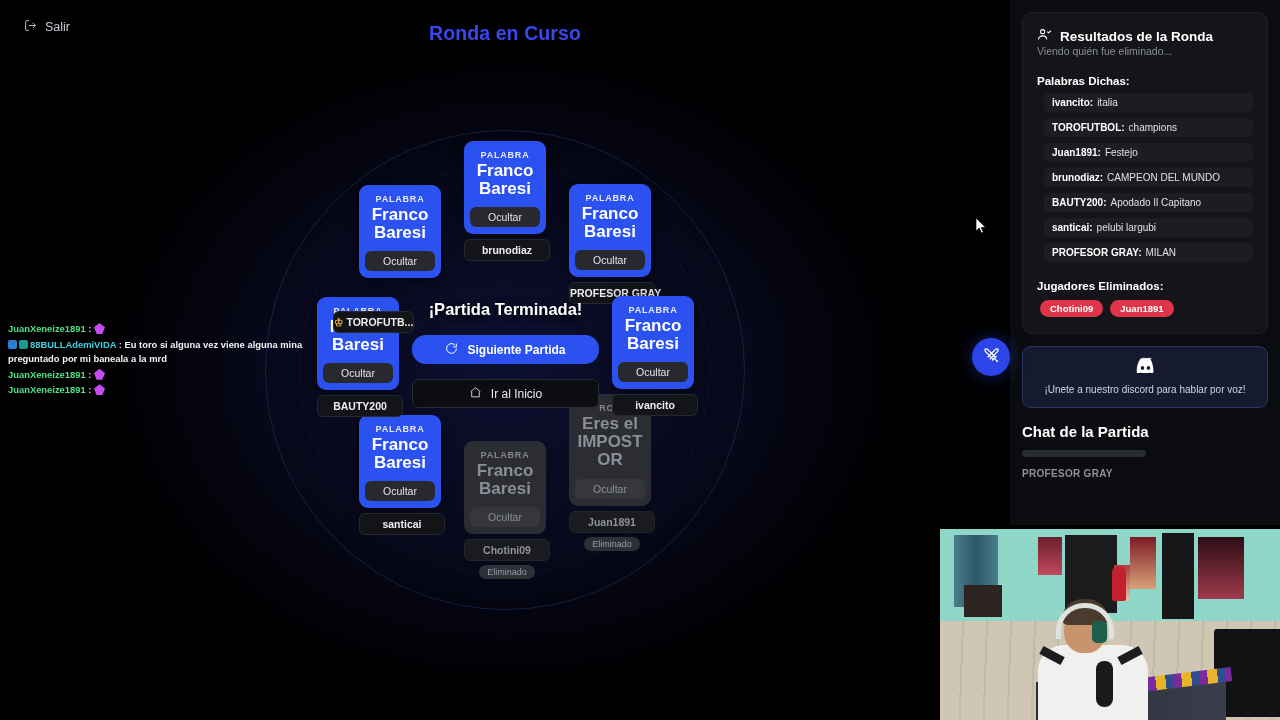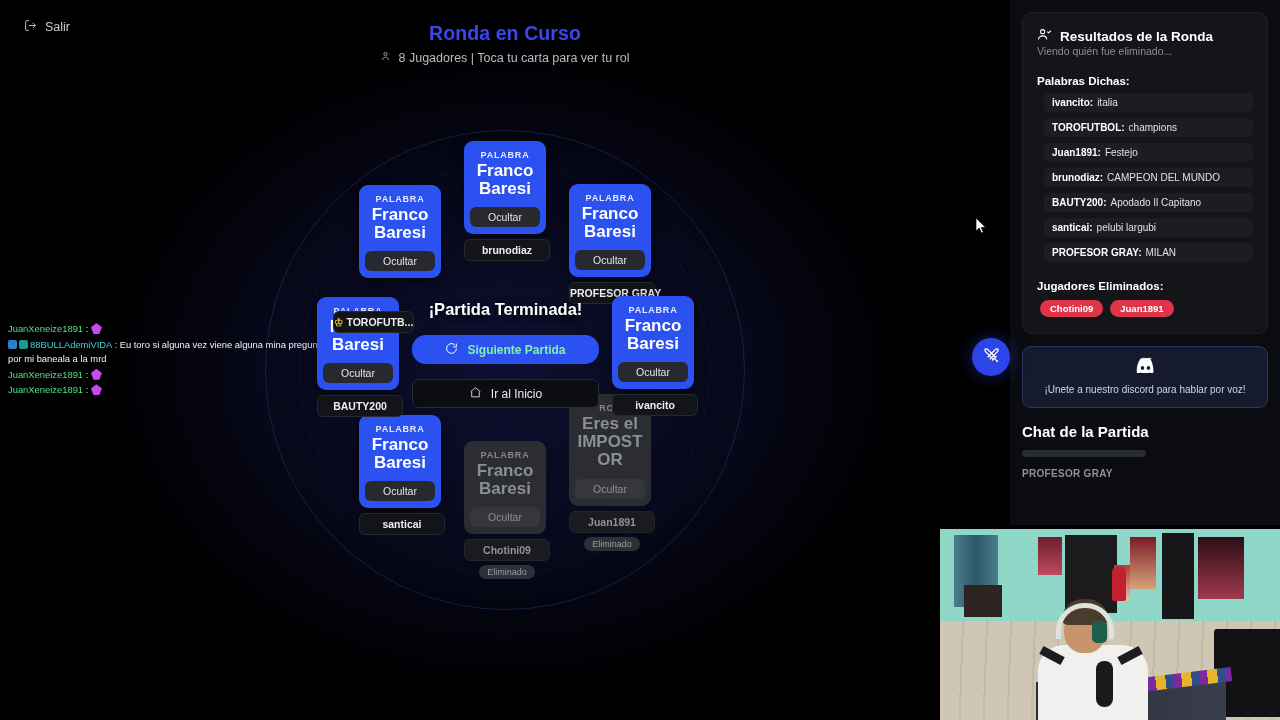--- a/index.html
+++ b/index.html
@@ -99,35 +99,35 @@
     position:absolute; left:412px; top:300px; width:187px;
     text-align:center; z-index:30;
   }
   #gameover-title {
     font-size:16.5px; font-weight:bold; color:#fff; margin-bottom:16px;
     text-shadow:0 2px 6px #000;
   }
   #next-round-btn {
     display:flex; align-items:center; justify-content:center; gap:9px;
     width:187px; height:29px; background:#2b52f0; border-radius:14px;
-    font-size:12px; font-weight:bold; color:#86efac; cursor:pointer;
+    font-size:12px; font-weight:bold; color:#ffffff; cursor:pointer;
     margin-bottom:15px;
   }
   #next-round-btn svg { width:13px; height:13px; stroke:#fff; fill:none; stroke-width:1.8; }
   #home-btn {
     display:flex; align-items:center; justify-content:center; gap:9px;
     width:187px; height:29px; background:#0c0d10; border:1px solid #2a2c33;
     border-radius:7px; font-size:12px; color:#e8e9ee; cursor:pointer;
   }
   #home-btn svg { width:13px; height:13px; stroke:#e8e9ee; fill:none; stroke-width:1.6; }
 
   
   #twitch-chat {
     position:absolute; left:8px; top:322px; width:340px;
-    font-size:9.4px; font-weight:normal; line-height:1.55;
+    font-size:9.4px; font-weight:bold; line-height:1.55;
   }
   .tc-line { margin-bottom:1px; }
   .tc-user { color:#4ee08a; }
   .tc-user.b { color:#3fd0e0; }
   .tc-colon { color:#cfd2d8; }
   .tc-msg { color:#f2f3f6; }
   .tc-badge {
     display:inline-block; width:9px; height:9px; border-radius:2px;
     background:#2a7fd4; margin-right:2px; vertical-align:-1px;
   }
@@ -246,30 +246,20 @@
             <path d="M9 21H5a2 2 0 0 1-2-2V5a2 2 0 0 1 2-2h4"></path>
             <path d="M16 17l5-5-5-5"></path>
             <path d="M21 12H9"></path>
           </svg>
       </span>
       <span>Salir</span>
     </div>
 
     <div id="stage-header">
       <div id="round-title">Ronda en Curso</div>
-      <div id="round-sub">
-        <span>
-          <svg viewBox="0 0 24 24">
-              <circle cx="9" cy="8" r="3.2"></circle>
-              <path d="M3 20c0-3.3 2.7-5.5 6-5.5s6 2.2 6 5.5"></path>
-              <path d="M17 8.5a3 3 0 0 0 0-1"></path>
-            </svg>
-        </span>
-        <span>8 Jugadores | Toca tu carta para ver tu rol</span>
-      </div>
     </div>
 
     <div class="player" id="p-brunodiaz">
       <div class="card">
         <div class="kind">PALABRA</div>
         <div class="word">Franco Baresi</div>
         <div class="hide-btn">Ocultar</div>
       </div>
       <div class="namebar">brunodiaz</div>
     </div>

